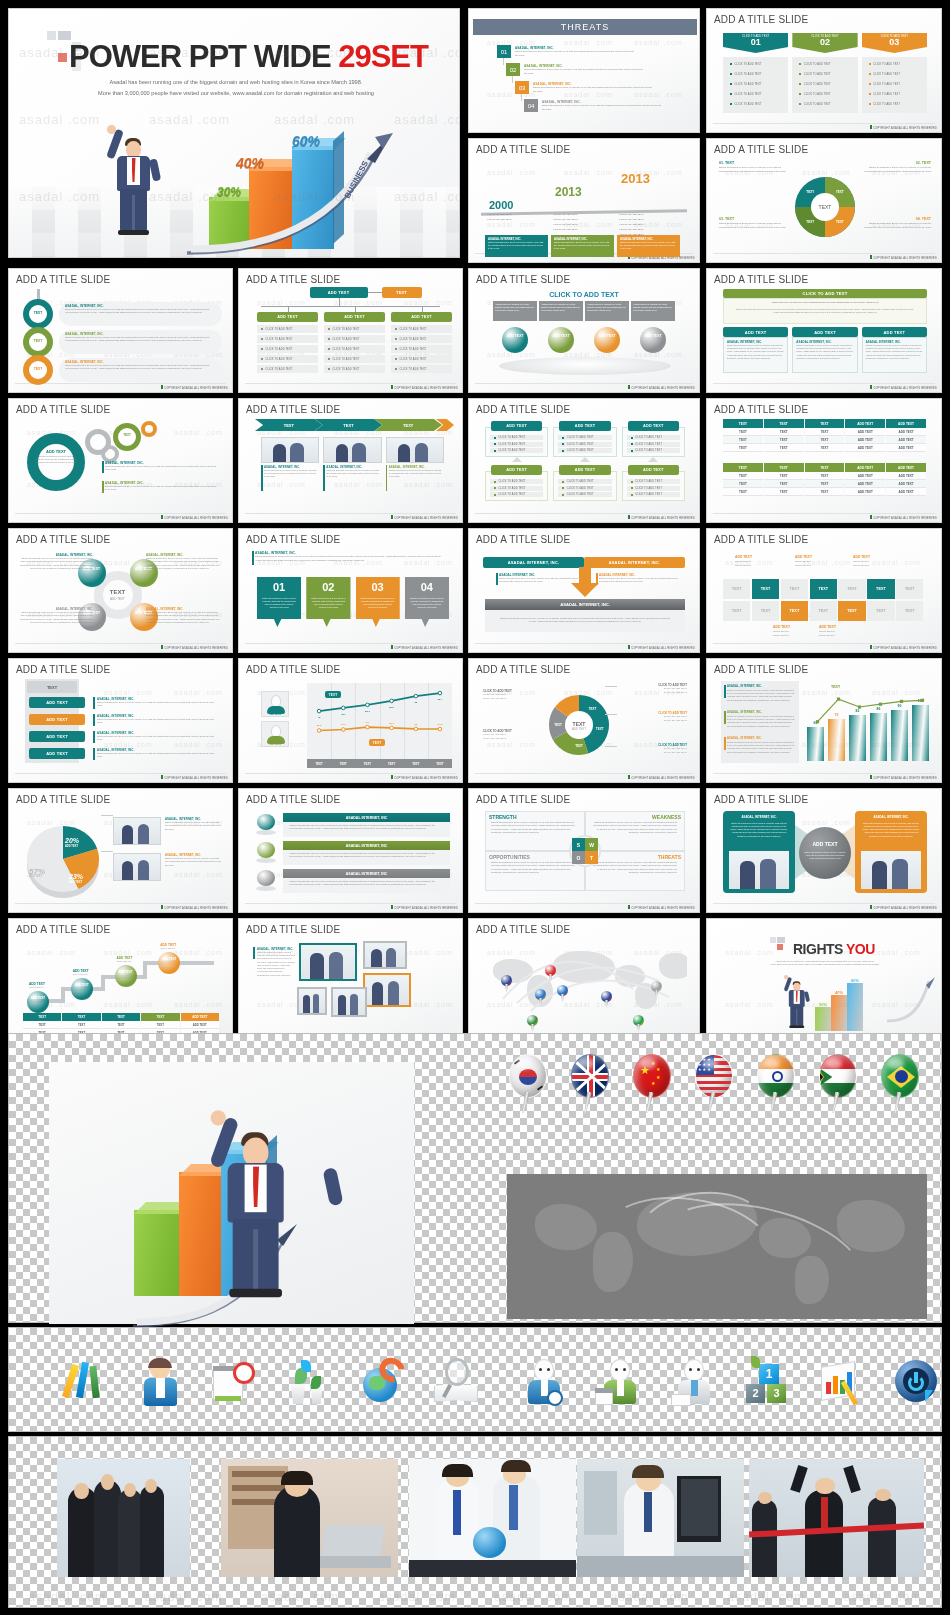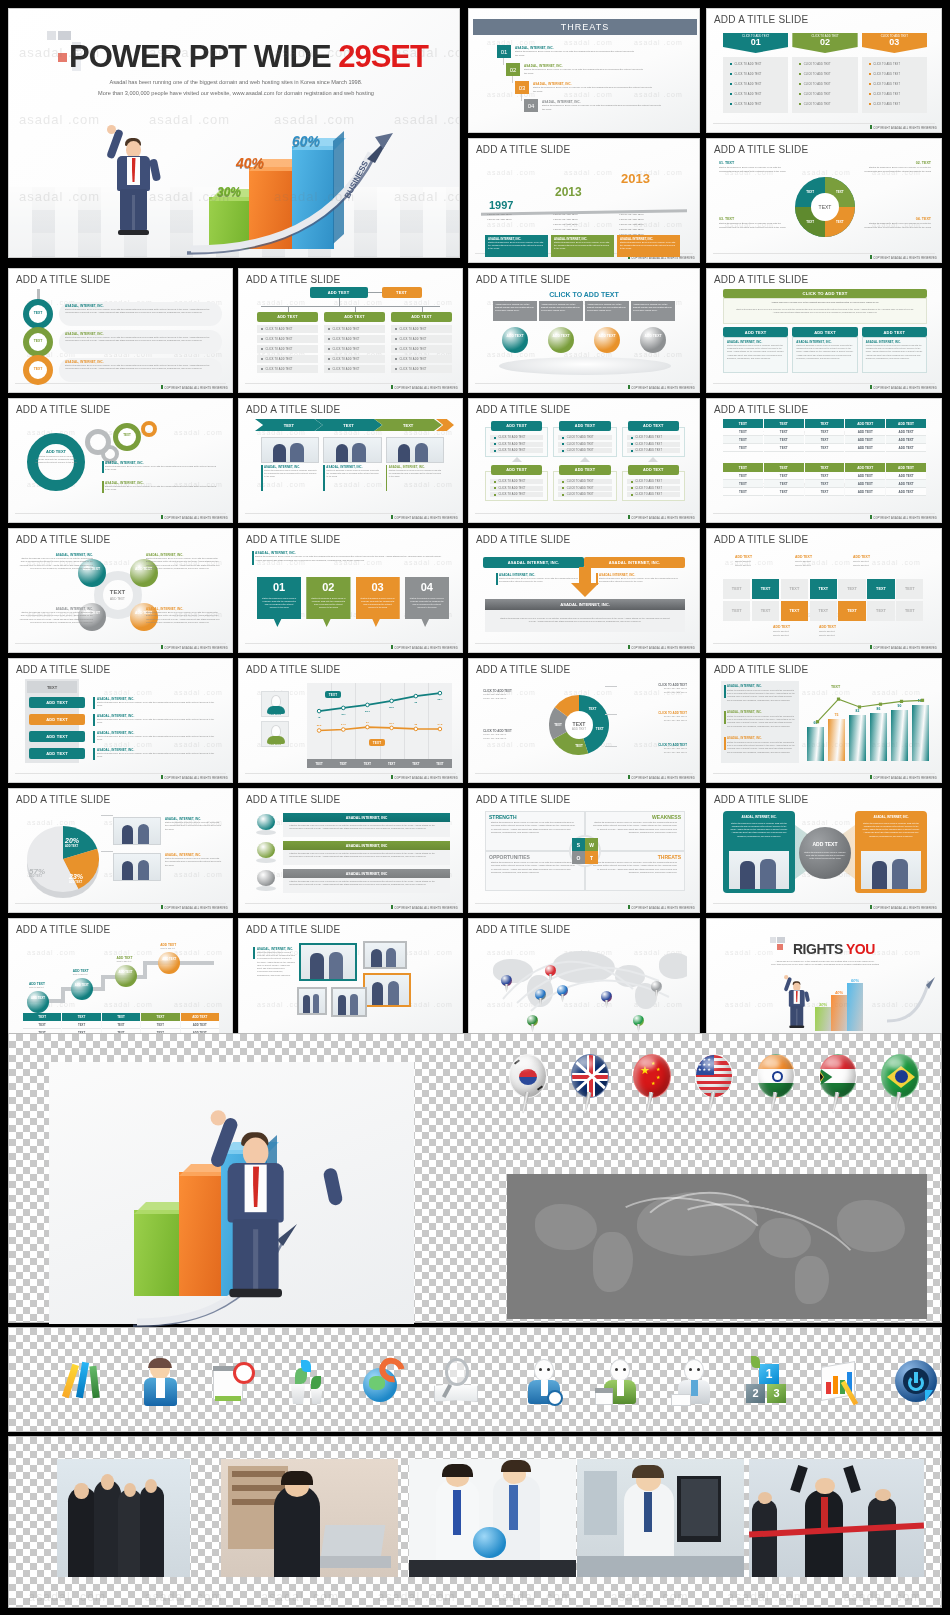--- a/index.html
+++ b/index.html
@@ -307,21 +307,21 @@
         <div class="st">ADD A TITLE SLIDE</div>
         <div class="wm" style="left:18px;top:30px;font-size:7px;">asadal .com</div>
         <div class="wm" style="left:95px;top:30px;font-size:7px;">asadal .com</div>
         <div class="wm" style="left:165px;top:30px;font-size:7px;">asadal .com</div>
         <div class="wm" style="left:18px;top:82px;font-size:7px;">asadal .com</div>
         <div class="wm" style="left:95px;top:82px;font-size:7px;">asadal .com</div>
         <div class="wm" style="left:165px;top:82px;font-size:7px;">asadal .com</div>
         <div class="rule"></div>
         <div class="cpy"><i></i>COPYRIGHT ASADAL ALL RIGHTS RESERVED</div>
         <div style="left:12px;top:72px;width:206px;height:3px;position:absolute;background:#b9bcbe;transform:skewY(-1deg);"></div>
-        <div style="left:20px;top:60px;position:absolute;font-size:11px;font-weight:bold;color:#127f7f;">1997</div>
+        <div style="left:20px;top:60px;position:absolute;font-size:11px;font-weight:bold;color:#127f7f;">2000</div>
         <div style="left:18px;top:74px;position:absolute;font-size:2.4px;color:#7b7b7b;">▪ CLICK TO  ADD TEXT</div>
         <div style="left:18px;top:79px;position:absolute;font-size:2.4px;color:#7b7b7b;">▪ CLICK TO  ADD TEXT</div>
         <div style="left:16px;top:96px;width:62.666666666666664px;height:22px;position:absolute;background:#127f7f;">
           <div style="position:absolute;left:3px;top:2px;right:3px;color:#fff;font-size:2.8px;font-weight:bold;">ASADAL INTERNET, INC.</div>
           <div style="position:absolute;left:3px;top:6px;right:3px;color:rgba(255,255,255,.9);font-size:2.2px;line-height:1.4;">started its business in Seoul Korea in February 1998 with the fundamental goal of providing better internet services to the world</div>
         </div>
         <div style="left:86px;top:46px;position:absolute;font-size:12px;font-weight:bold;color:#7a9e3c;">2013</div>
         <div style="left:84px;top:74px;position:absolute;font-size:2.4px;color:#7b7b7b;">▪ CLICK TO  ADD TEXT</div>
         <div style="left:84px;top:79px;position:absolute;font-size:2.4px;color:#7b7b7b;">▪ CLICK TO  ADD TEXT</div>
         <div style="left:84px;top:84px;position:absolute;font-size:2.4px;color:#7b7b7b;">▪ CLICK TO  ADD TEXT</div>

